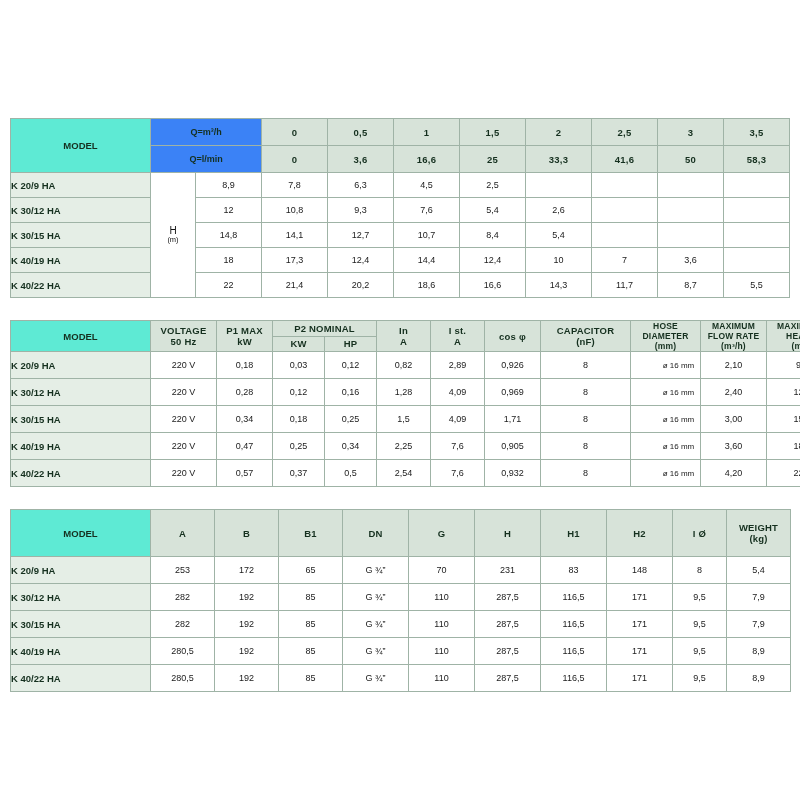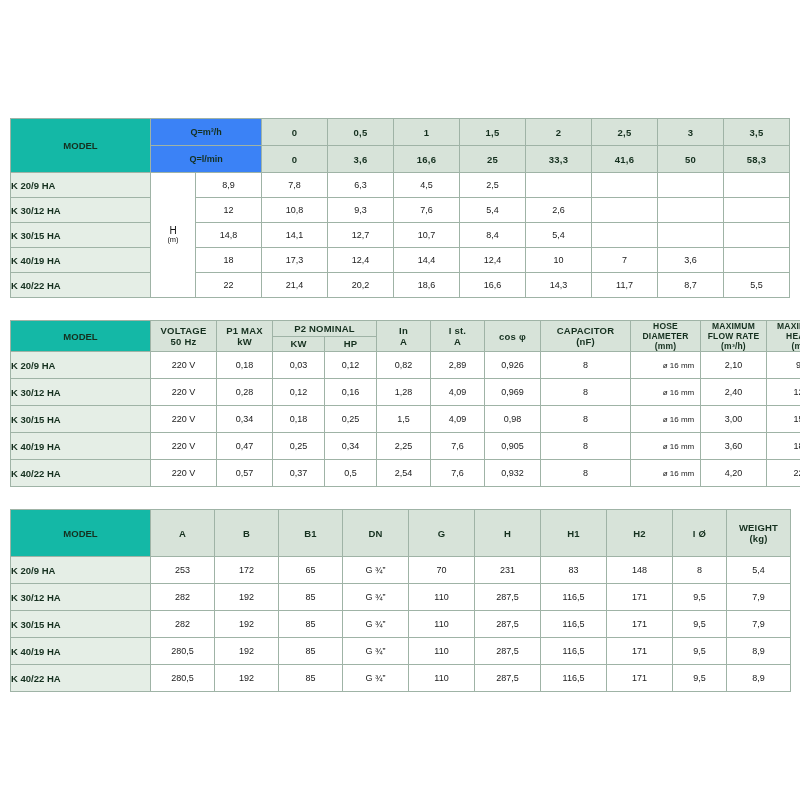--- a/index.html
+++ b/index.html
@@ -46,21 +46,21 @@
   }
   .model-col {
     background: #e5eee6;
     font-weight: bold;
     font-size: 9.5px;
     text-align: left;
     padding-left: 0;
     color: #15301f;
   }
   .model-head {
-    background: #14b8a6;
+    background: #5eead4;
     font-weight: bold;
     font-size: 9.5px;
     text-align: center;
     color: #15301f;
   }
   .cell {
     font-size: 9px;
     background: #ffffff;
     color: #1a1a1a;
     height: 24px;
@@ -289,21 +289,21 @@
         <td class="cell">12</td>
       </tr>
       <tr>
         <td class="model-col">K 30/15 HA</td>
         <td class="cell">220 V</td>
         <td class="cell">0,34</td>
         <td class="cell">0,18</td>
         <td class="cell">0,25</td>
         <td class="cell">1,5</td>
         <td class="cell">4,09</td>
-        <td class="cell">0,98</td>
+        <td class="cell">1,71</td>
         <td class="cell">8</td>
         <td class="cell sub">ø 16 mm</td>
         <td class="cell">3,00</td>
         <td class="cell">15</td>
       </tr>
       <tr>
         <td class="model-col">K 40/19 HA</td>
         <td class="cell">220 V</td>
         <td class="cell">0,47</td>
         <td class="cell">0,25</td>

